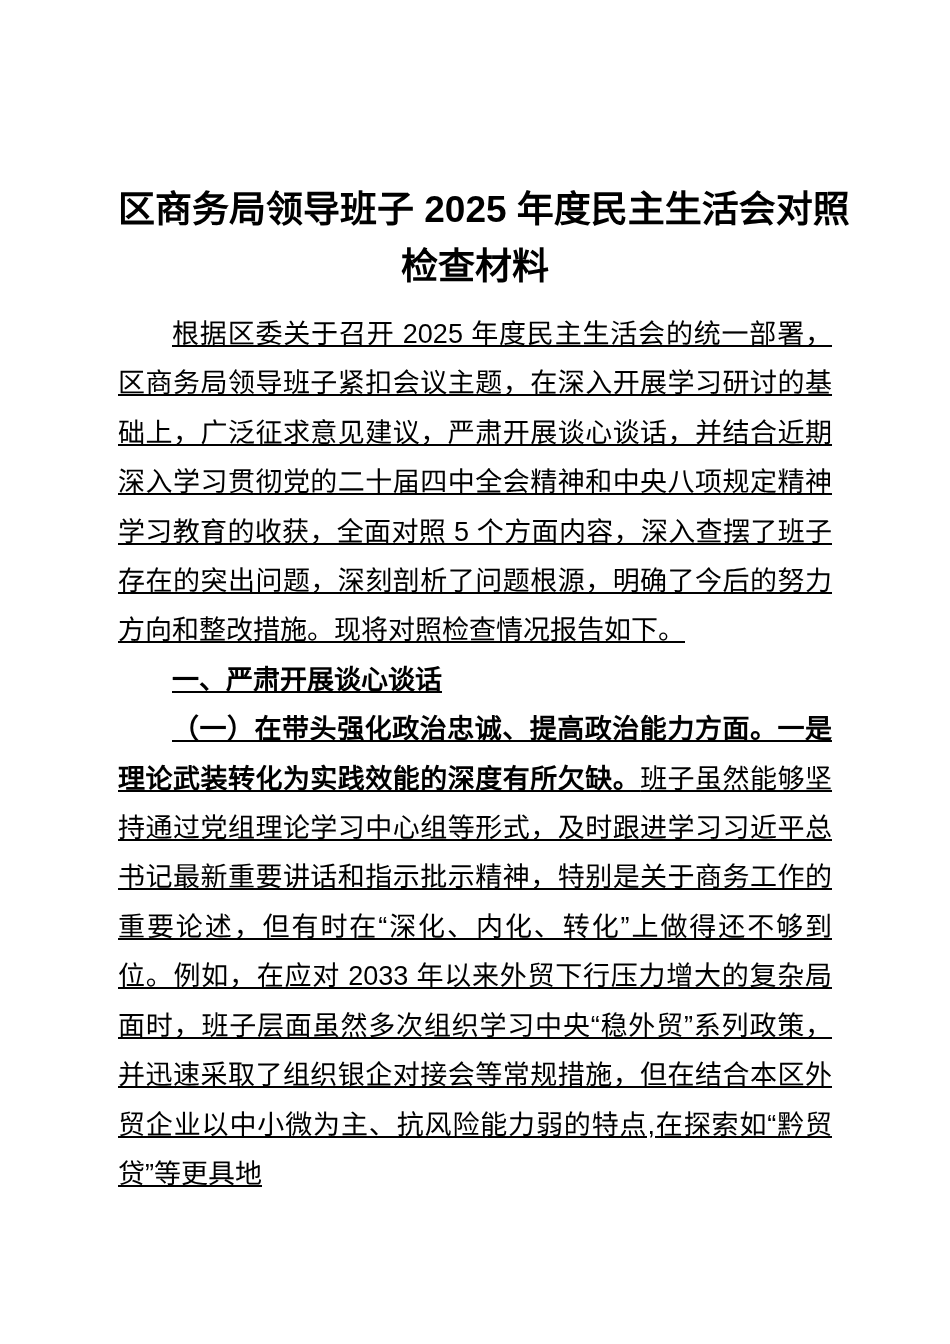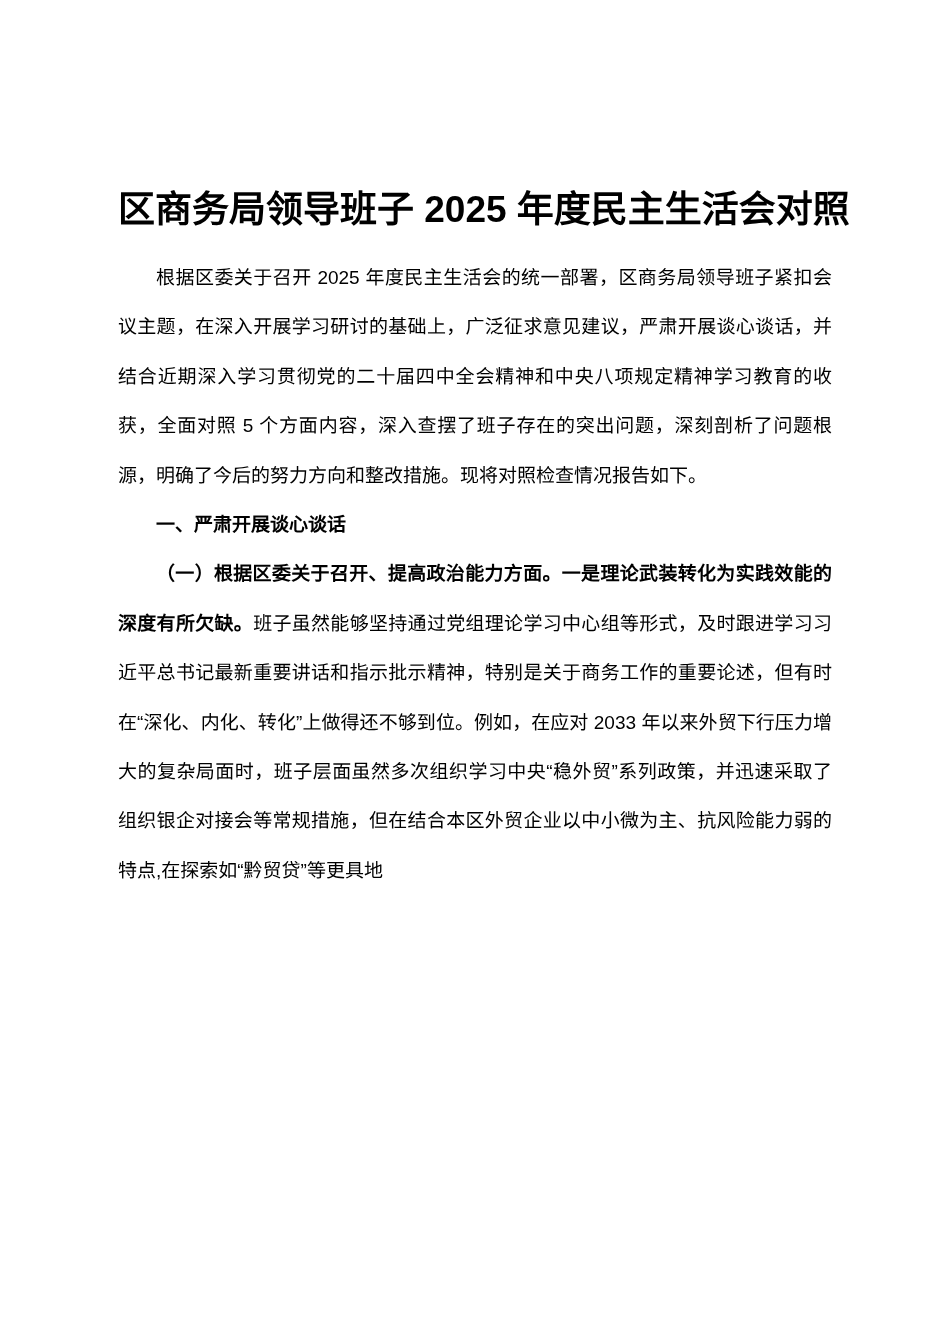--- a/index.html
+++ b/index.html
@@ -33,41 +33,43 @@
     font-weight: 700;
     text-align: center;
     color: #000000;
   }
   .title-line {
     display: block;
     white-space: nowrap;
   }
   .body-text {
     margin-top: 15px;
-    font-size: 19px;
+    font-size: 27px;
     line-height: 49.4px;
     text-align: justify;
     color: #000000;
+    text-decoration: underline;
   }
   .body-text p {
     margin: 0;
     padding: 0;
     text-indent: 2em;
   }
   .body-text .bold {
     font-weight: 700;
   }
 </style>
 </head>
 <body>
 
 <div class="page">
   <div class="content">
     <h1 class="title">
       <span class="title-line">区商务局领导班子 2025 年度民主生活会对照</span>
+      <span class="title-line">检查材料</span>
     </h1>
     <div class="body-text">
         <p><span>根据区委关于召开 2025 年度民主生活会的统一部署，区商务局领导班子紧扣会议主题，在深入开展学习研讨的基础上，广泛征求意见建议，严肃开展谈心谈话，并结合近期深入学习贯彻党的二十届四中全会精神和中央八项规定精神学习教育的收获，全面对照 5 个方面内容，深入查摆了班子存在的突出问题，深刻剖析了问题根源，明确了今后的努力方向和整改措施。现将对照检查情况报告如下。</span></p>
         <p><span class="bold">一、严肃开展谈心谈话</span></p>
-        <p><span class="bold">（一）根据区委关于召开、提高政治能力方面。一是理论武装转化为实践效能的深度有所欠缺。</span><span>班子虽然能够坚持通过党组理论学习中心组等形式，及时跟进学习习近平总书记最新重要讲话和指示批示精神，特别是关于商务工作的重要论述，但有时在“深化、内化、转化”上做得还不够到位。例如，在应对 2033 年以来外贸下行压力增大的复杂局面时，班子层面虽然多次组织学习中央“稳外贸”系列政策，并迅速采取了组织银企对接会等常规措施，但在结合本区外贸企业以中小微为主、抗风险能力弱的特点,在探索如“黔贸贷”等更具地</span></p>
+        <p><span class="bold">（一）在带头强化政治忠诚、提高政治能力方面。一是理论武装转化为实践效能的深度有所欠缺。</span><span>班子虽然能够坚持通过党组理论学习中心组等形式，及时跟进学习习近平总书记最新重要讲话和指示批示精神，特别是关于商务工作的重要论述，但有时在“深化、内化、转化”上做得还不够到位。例如，在应对 2033 年以来外贸下行压力增大的复杂局面时，班子层面虽然多次组织学习中央“稳外贸”系列政策，并迅速采取了组织银企对接会等常规措施，但在结合本区外贸企业以中小微为主、抗风险能力弱的特点,在探索如“黔贸贷”等更具地</span></p>
       </div>
   </div>
 </div>
 
 </body></html>

